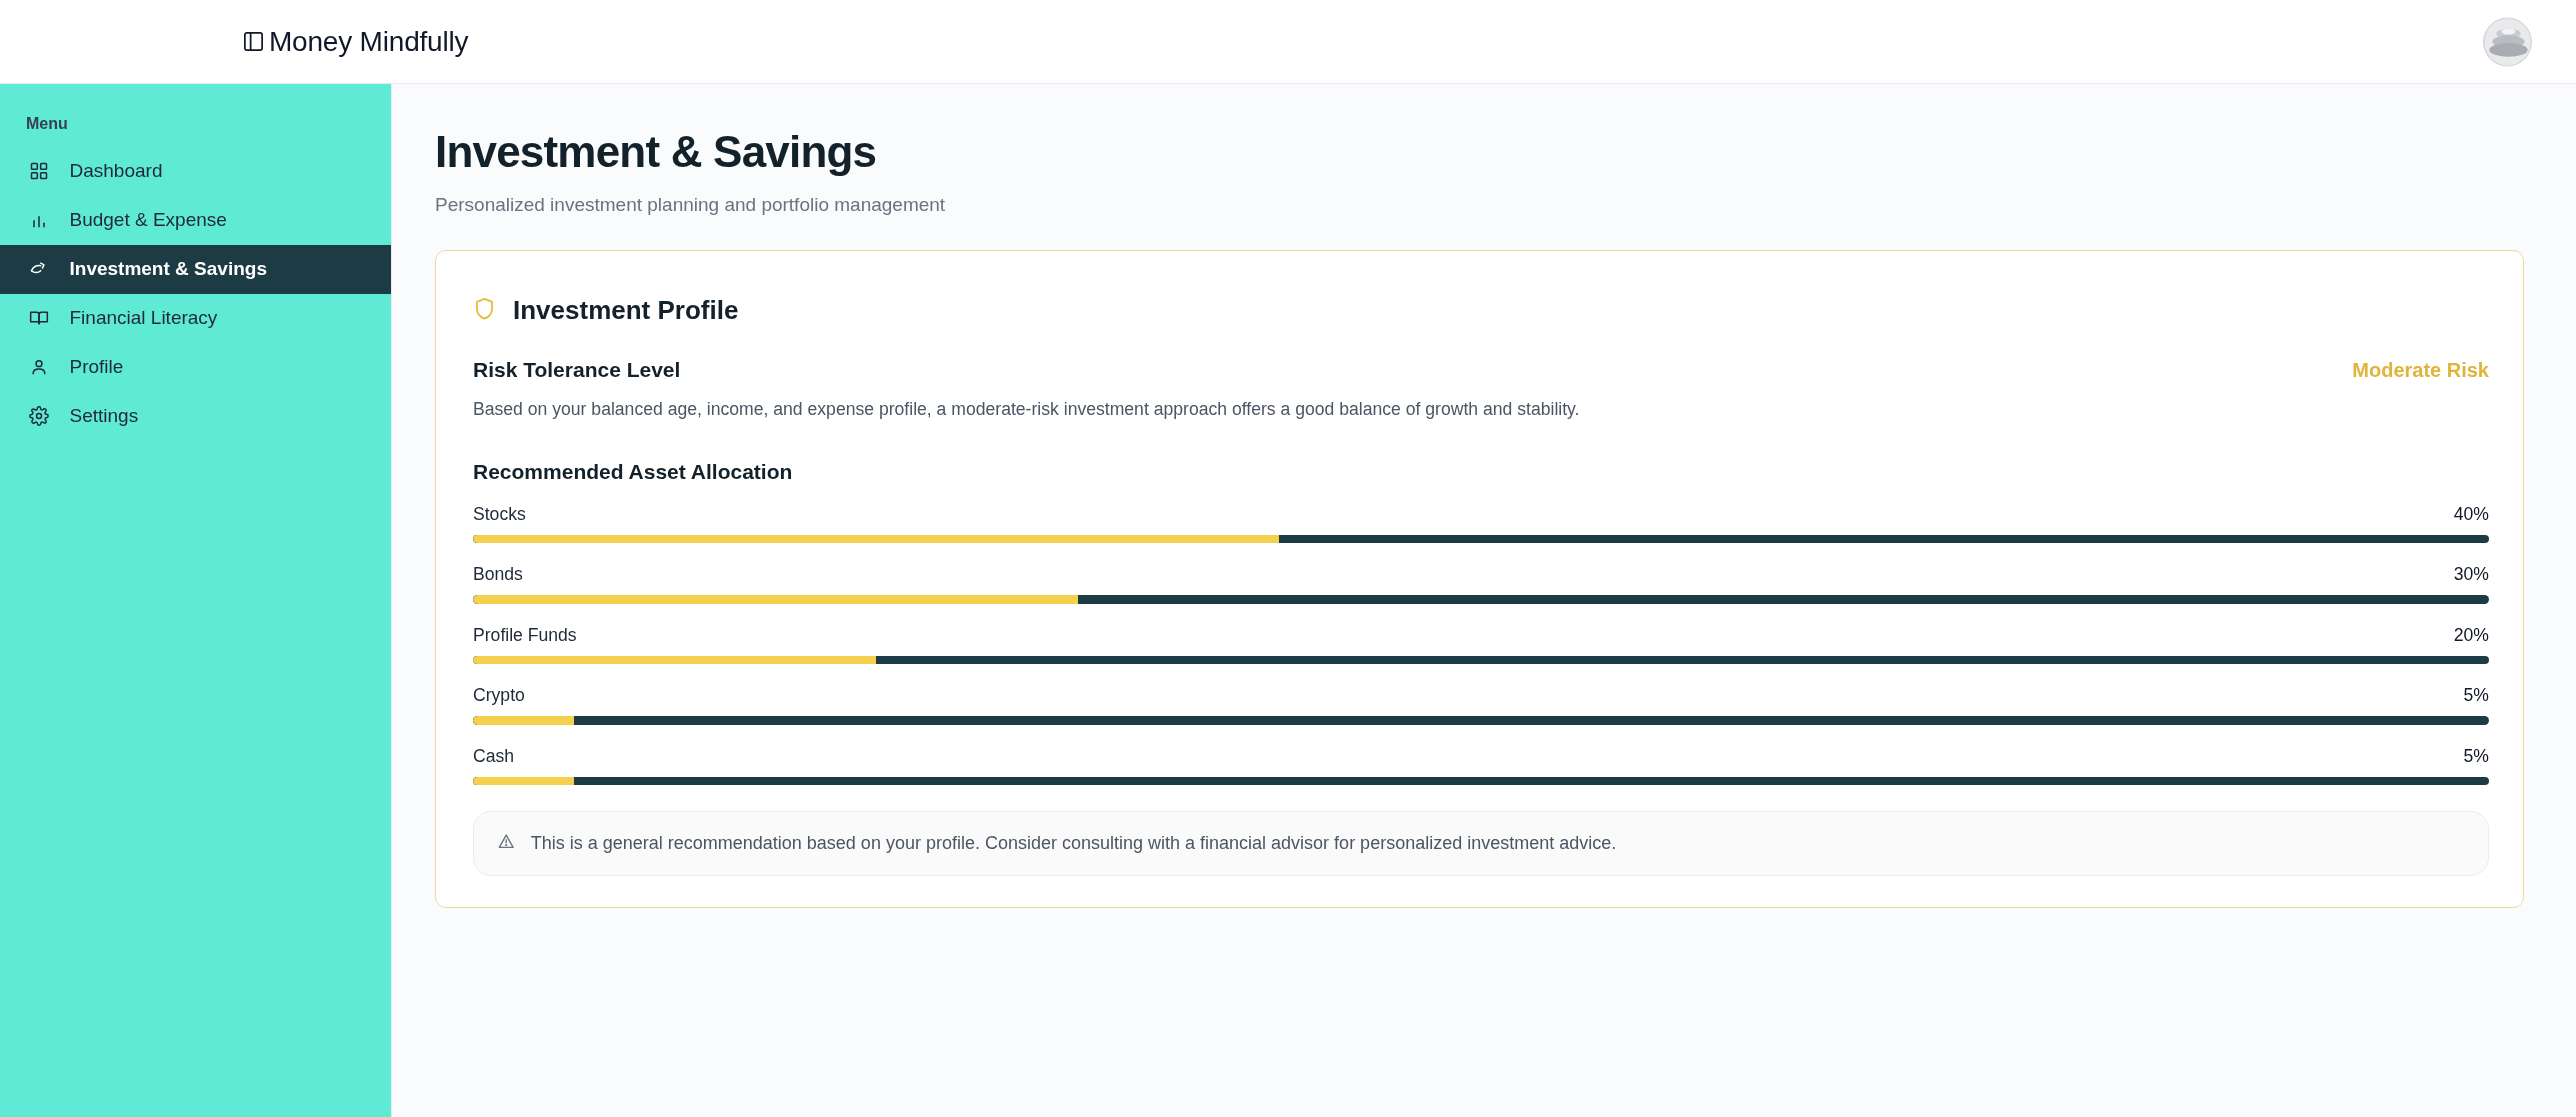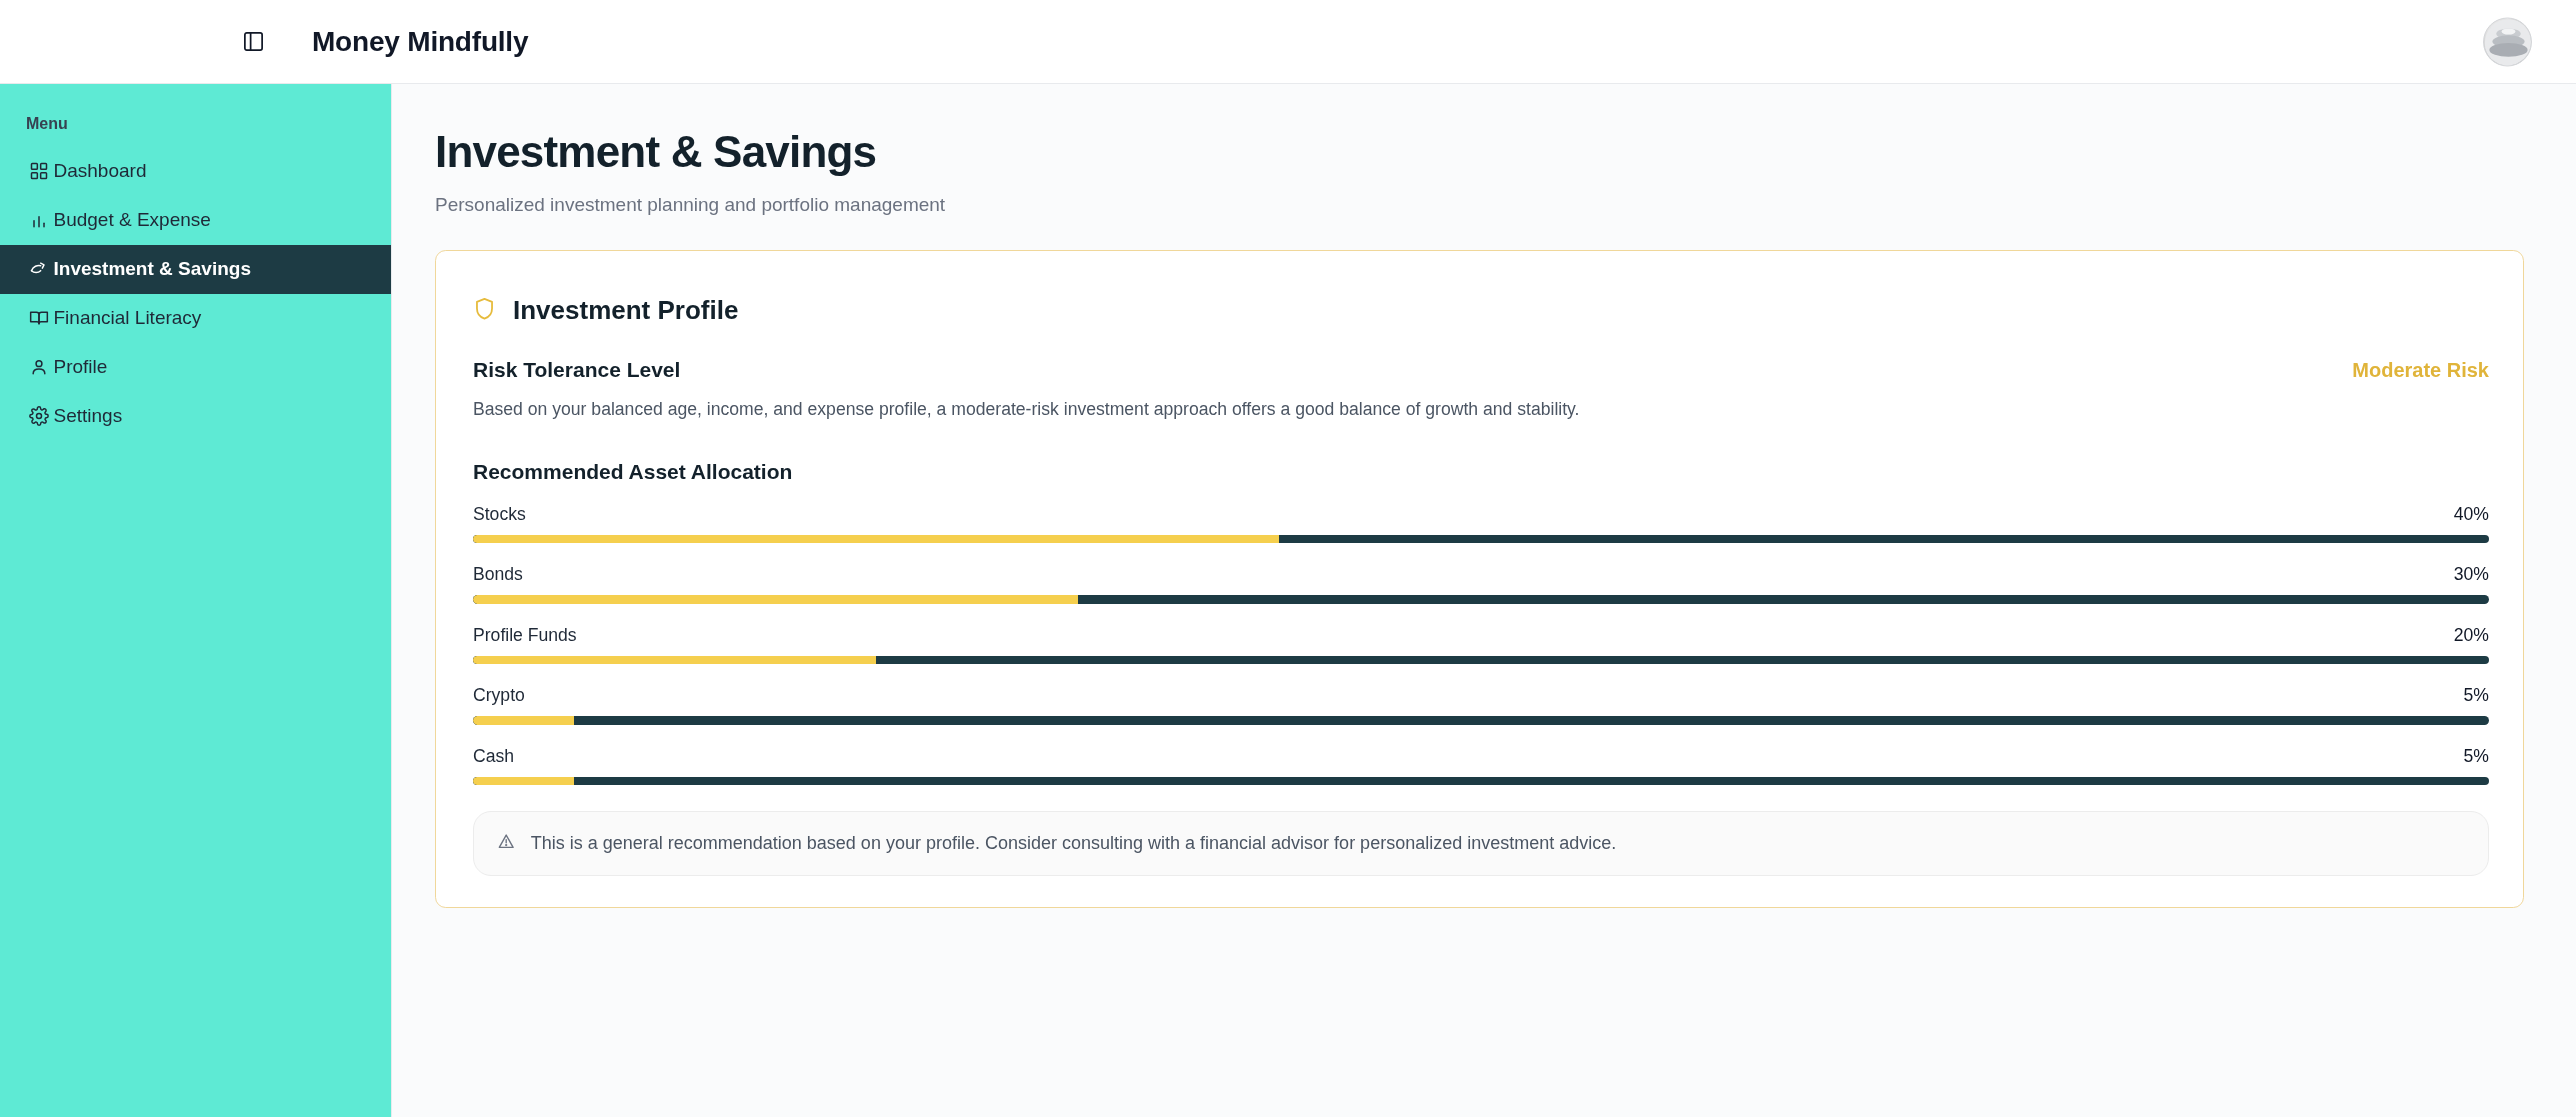--- a/index.html
+++ b/index.html
@@ -23,23 +23,22 @@
     position: relative;
   }
   .sidebar-toggle {
     width: 31px; height: 31px;
     display: flex; align-items: center; justify-content: center;
     cursor: pointer;
     color: #111827;
   }
   .app-title {
     font-size: 28px;
-    font-weight: bold;
+    font-weight: normal;
     color: #111827;
-    margin-left: 43px;
     letter-spacing: -0.2px;
   }
   .avatar {
     position: absolute;
     right: 44px;
     top: 50%;
     transform: translateY(-50%);
     width: 49px; height: 49px;
     border-radius: 50%;
     background: radial-gradient(circle at 38% 32%, #ffffff 0%, #d8d8d8 45%, #9ea3a8 100%);
@@ -62,21 +61,21 @@
   }
   .menu-label {
     font-size: 16px;
     font-weight: bold;
     color: #374151;
     padding: 9.2px 0 14px 26px;
   }
   .nav-item {
     display: flex;
     align-items: center;
-    gap: 4px;
+    gap: 20px;
     height: 49px;
     padding-left: 28px;
     font-size: 19px;
     color: #1f2937;
     cursor: pointer;
   }
   .nav-item.active {
     background: #1d3b44;
     color: #ffffff;
     font-weight: bold;

